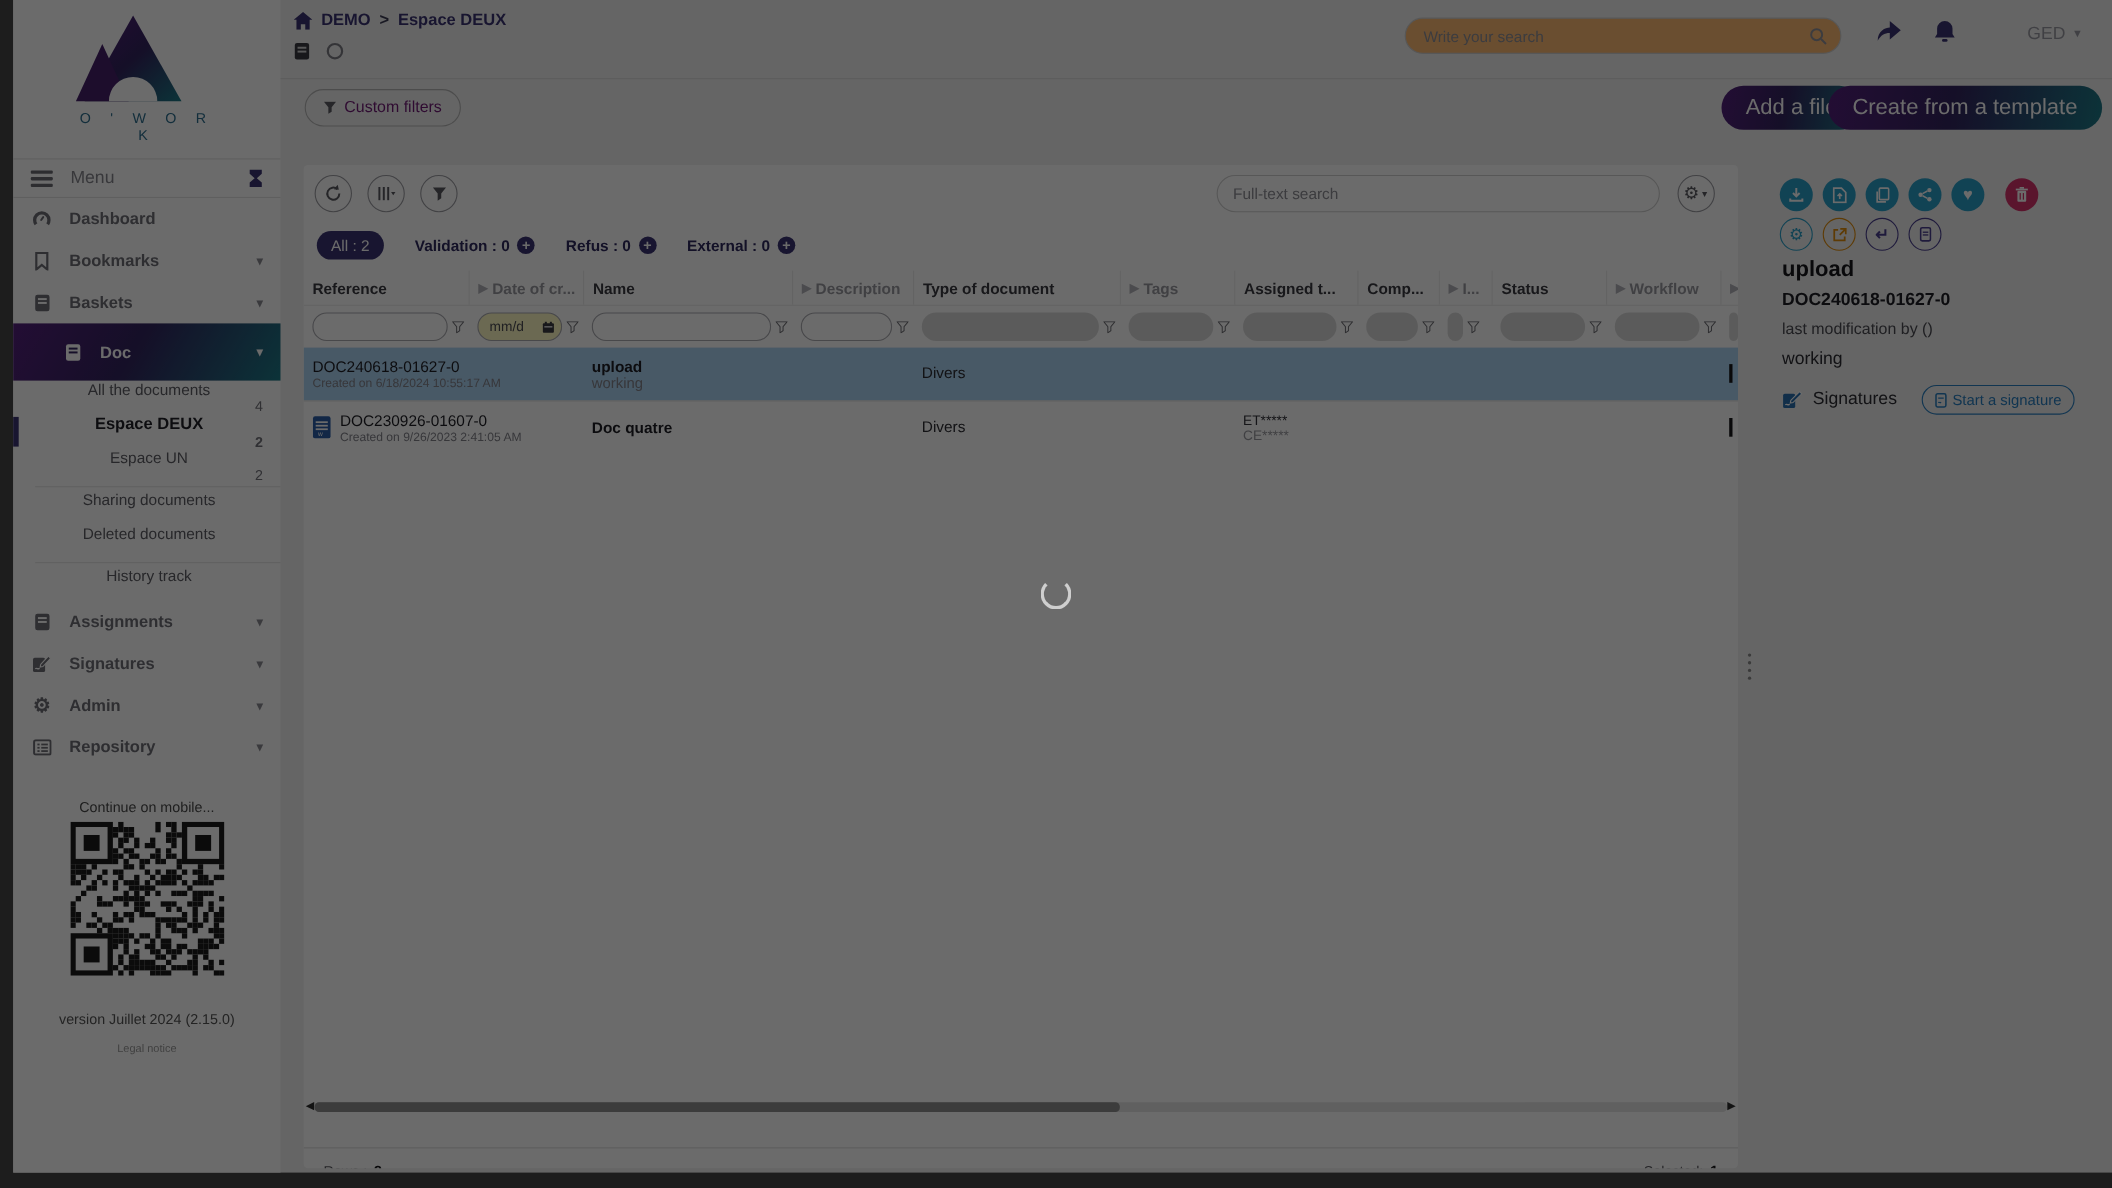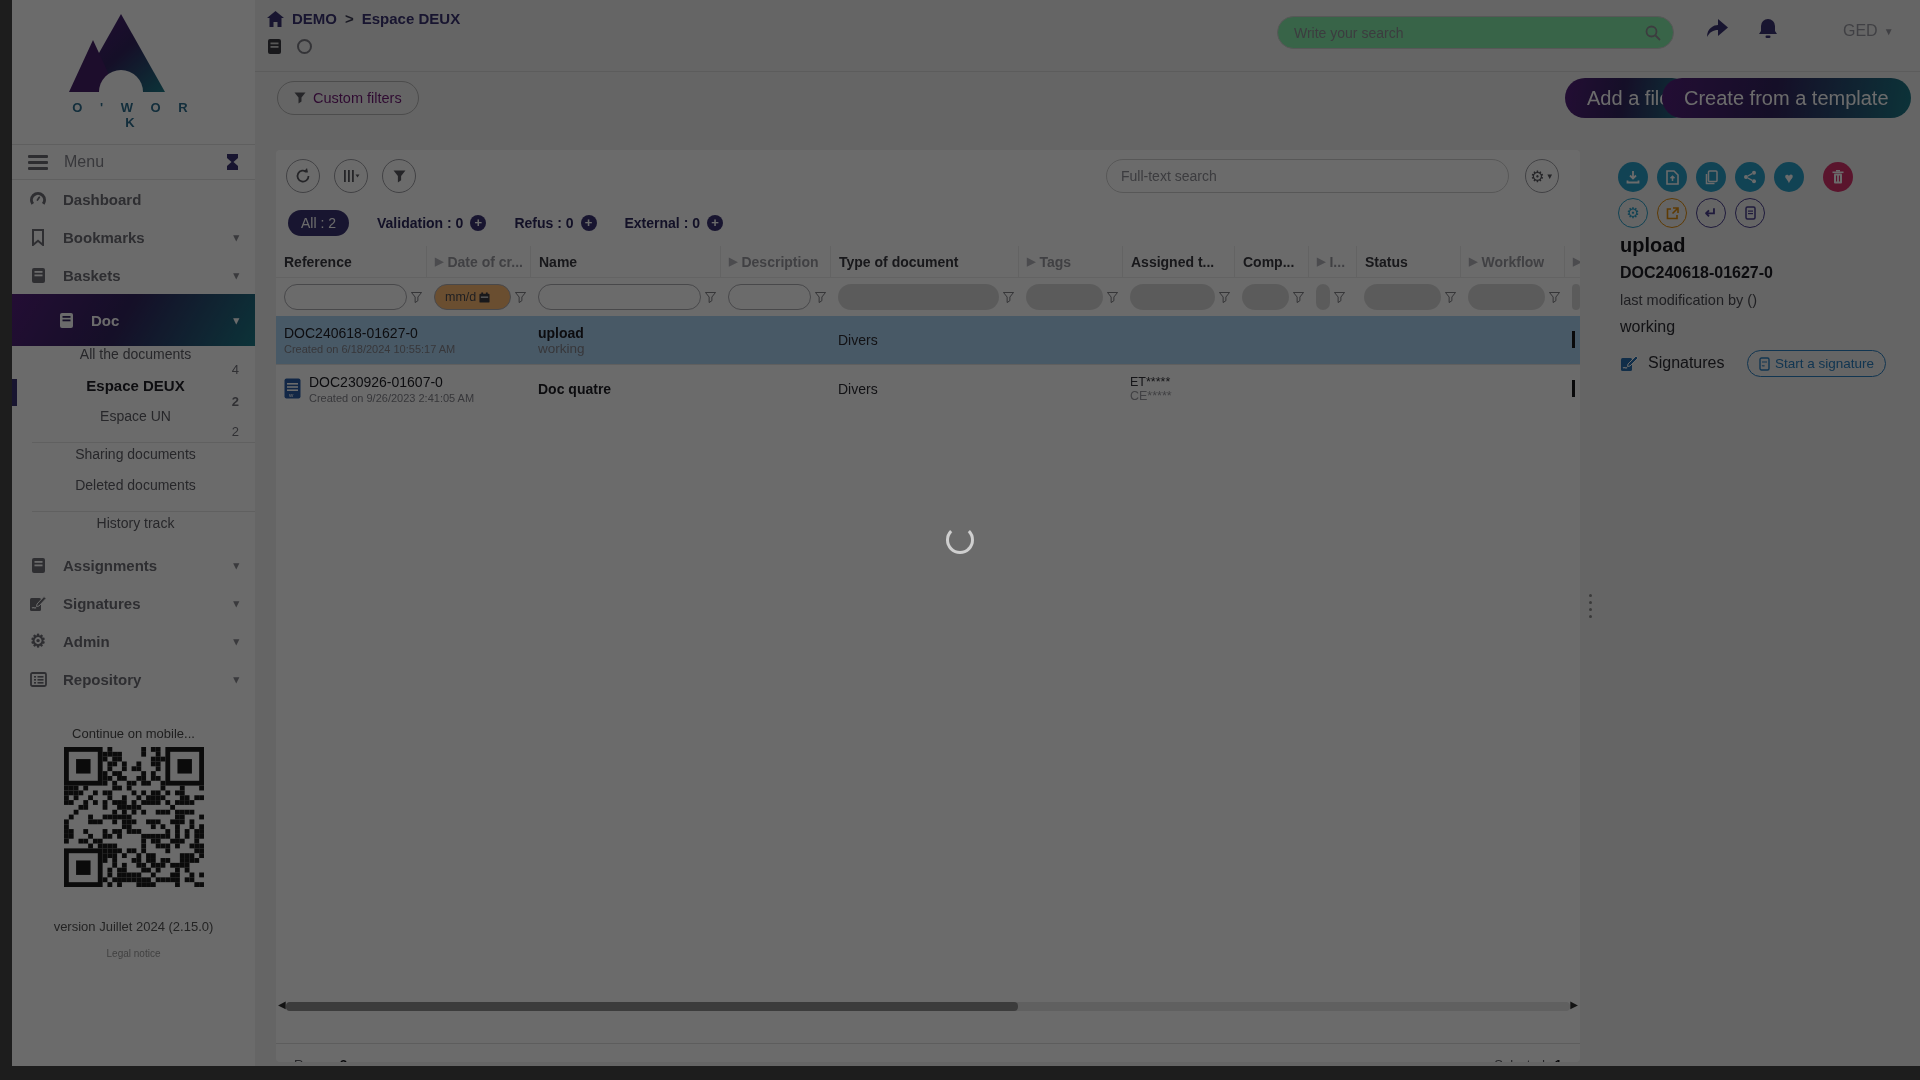--- a/index.html
+++ b/index.html
@@ -6,21 +6,21 @@
     --indigo:#3b3472; --grad-from:#54217c; --grad-to:#1d7a87;
     --action-blue:#2a9fc8; --danger:#d6336c; --orange:#e08c0b;
     --purple:#4a3f8f; --link-blue:#2a7fc0; --selected-row:#acd3f2;
   }
   *{box-sizing:border-box;margin:0;padding:0;font-family:"Liberation Sans",sans-serif;}
   html,body{width:1920px;height:1080px;overflow:hidden;background:#454545;}
   .app{position:absolute;left:12px;top:0;right:0;bottom:14px;background:#f0f0f0;}
   
   .sidebar{position:absolute;left:0;top:0;width:243px;height:100%;background:#ffffff;}
   .logo{width:130px;margin:10px auto 0;text-align:center;}
-  .logo-word{margin-top:2px;font-size:13px;font-weight:bold;letter-spacing:7px;color:#2e6f8f;}
+  .logo-word{margin-top:2px;font-size:13px;font-weight:normal;letter-spacing:7px;color:#2e6f8f;}
   .menu-row{margin-top:14px;height:36px;border-top:1px solid #e2e2e2;border-bottom:1px solid #e2e2e2;
     display:flex;align-items:center;padding:0 16px;color:#85858d;}
   .menu-row .burger{width:20px;display:flex;flex-direction:column;gap:3px;}
   .menu-row .burger i{display:block;height:3px;background:#6d6d74;border-radius:1px;}
   .menu-row .mlabel{margin-left:16px;font-size:16px;}
   .menu-row .hourglass{margin-left:auto;}
   .nav-item{height:38px;display:flex;align-items:center;padding:0 16px;color:#6e6e76;font-size:15px;font-weight:bold;}
   .nav-item .nicon{width:20px;margin-right:15px;display:flex;justify-content:center;color:#6e6e76;}
   .nav-item .chev{margin-left:auto;color:#8a8a92;font-size:11px;}
   .nav-item.active{height:52px;background:linear-gradient(120deg,var(--grad-from),#33245f 45%,var(--grad-to));color:#fff;padding-left:44px;}
@@ -35,21 +35,21 @@
   .qr{display:block;margin:6px auto 0;}
   .version{margin-top:32px;text-align:center;font-size:13px;color:#555;}
   .legal{margin-top:14px;text-align:center;font-size:10px;color:#9a9a9a;}
   
   .main{position:absolute;left:243px;top:0;right:0;height:100%;}
   .mheader{position:absolute;left:0;top:0;right:0;height:72px;border-bottom:1px solid #dcdcdc;}
   .breadcrumb{position:absolute;left:12px;top:10px;display:flex;align-items:center;gap:8px;
     color:var(--indigo);font-size:15px;font-weight:bold;}
   .bc-sep{color:#3d3d55;font-weight:bold;}
   .hdr-mini{position:absolute;left:12px;top:38px;display:flex;align-items:center;gap:14px;}
-  .search-pill{position:absolute;left:1022px;top:16px;width:397px;height:33px;background:#86efac;border:1px solid #cfcfcf;
+  .search-pill{position:absolute;left:1022px;top:16px;width:397px;height:33px;background:#fdba74;border:1px solid #cfcfcf;
     border-radius:17px;display:flex;align-items:center;padding:0 12px 0 16px;}
   .search-pill input{flex:1;border:none;outline:none;font-size:14px;color:#444;background:transparent;}
   .search-pill input::placeholder{color:#8f8f96;}
   .hdr-ico{position:absolute;top:18px;}
   .profile{position:absolute;left:1588px;top:22px;font-size:16px;color:#9a9aa2;display:flex;align-items:center;gap:6px;}
   .profile .caret{font-size:10px;color:#9a9aa2;}
   .toolbar{position:absolute;left:0;top:72px;right:0;height:52px;}
   .btn-outline{position:absolute;left:22px;top:9px;height:34px;border:1px solid #b5b5b5;border-radius:17px;
     background:transparent;display:flex;align-items:center;gap:7px;padding:0 16px;font-size:14.5px;color:#701a75;}
   .btn-grad{position:absolute;top:6px;height:40px;border:none;border-radius:20px;color:#fff;font-size:20px;
@@ -75,22 +75,22 @@
   .thead{position:absolute;left:0;top:96px;right:0;height:32px;align-items:center;border-bottom:1px solid #ececec;}
   .th{display:flex;align-items:center;gap:4px;font-size:14px;font-weight:bold;color:#3a3a40;padding-left:8px;
     white-space:nowrap;overflow:hidden;border-left:1px solid #ededed;height:100%;}
   .th:first-child{border-left:none;}
   .th.gray{color:#9a9aa0;}
   .th .sort{color:#b3b3ba;font-size:11px;}
   .tfilter{position:absolute;left:0;top:128px;right:0;height:38px;align-items:center;}
   .fcell{display:flex;align-items:center;gap:4px;padding:0 4px 0 8px;}
   .fin{height:26px;border:1px solid #ababb1;border-radius:13px;background:#fff;flex:1;min-width:0;}
   .fsel{height:26px;border:none;border-radius:13px;background:#dadada;flex:1;min-width:0;}
-  .fdate{height:26px;border:1px solid #ababb1;border-radius:13px;background:#fdba74;flex:1;min-width:0;
-    display:flex;align-items:center;gap:3px;padding:0 6px 0 10px;font-size:12.5px;color:#4c4c52;}
+  .fdate{height:26px;border:1px solid #ababb1;border-radius:13px;background:#fef9c3;flex:1;min-width:0;
+    display:flex;align-items:center;gap:3px;padding:0 6px 0 10px;font-size:12.5px;color:#4c4c52;justify-content:space-between;}
   .trow{position:absolute;left:0;right:0;height:48px;align-items:center;}
   .trow.r0{top:166px;background:var(--selected-row);}
   .trow.r1{top:214px;border-top:1px solid #e3e3e3;}
   .cell{padding-left:8px;overflow:visible;white-space:nowrap;}
   .ref-main{font-size:14px;color:#1e1e24;}
   .ref-sub{font-size:11px;color:#83838b;margin-top:2px;}
   .name-main{font-size:14px;font-weight:bold;color:#1e1e24;}
   .name-sub{font-size:13.5px;color:#83838b;}
   .type-val{font-size:14px;color:#2c2c32;}
   .asg-main{font-size:12.5px;color:#33333a;}

